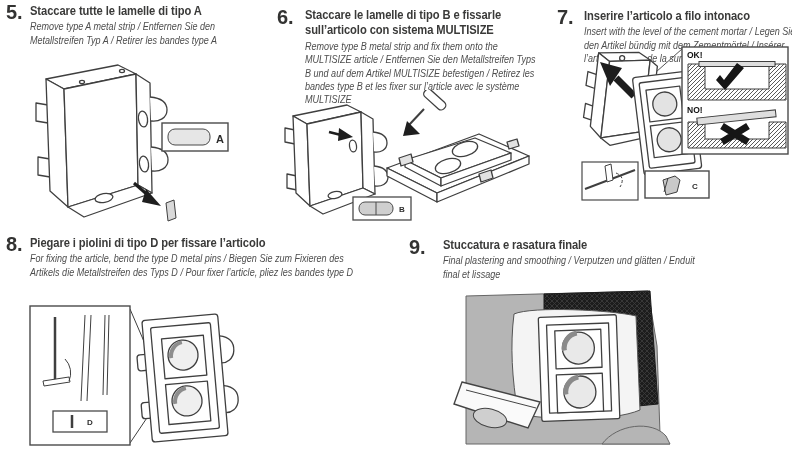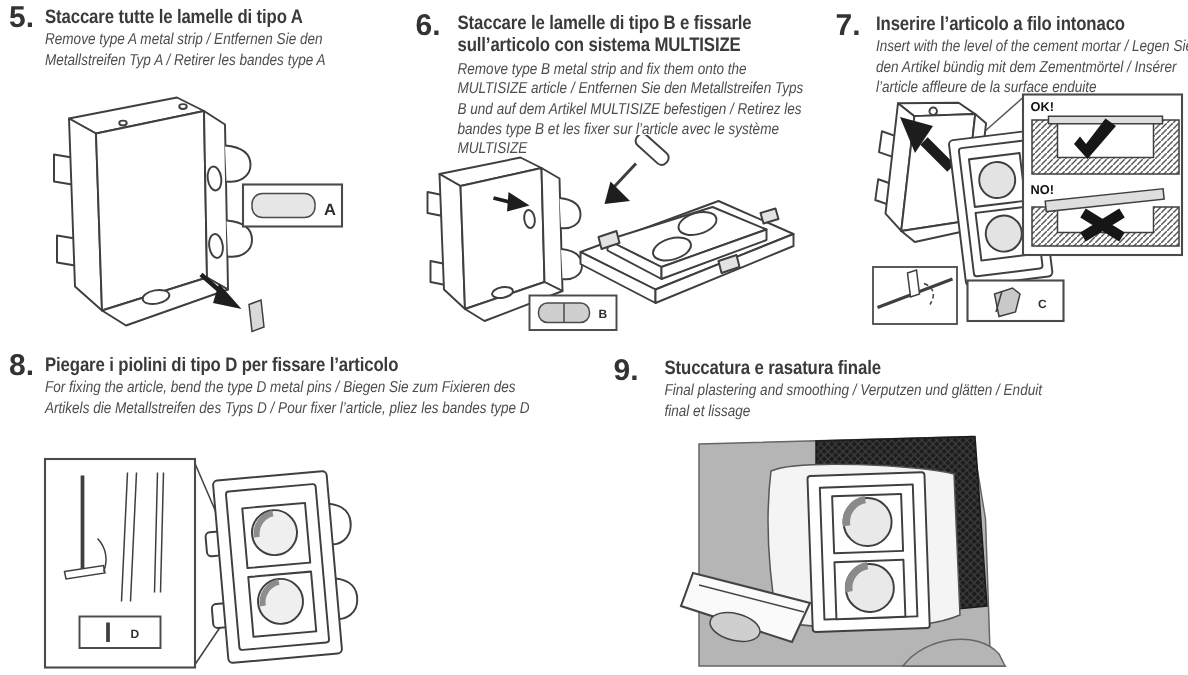--- a/index.html
+++ b/index.html
@@ -116,21 +116,21 @@
       <text class="lgsm" x="116" y="122">B</text>
     </g>
   </svg>
 </div>
 
 <div class="num" style="left:557px;top:7px">7.</div>
 <div class="txt" style="left:584px;top:8px;width:246px">
   <h2 class="title">Inserire l’articolo a filo intonaco</h2>
   <p class="sub">Insert with the level of the cement mortar / Legen Sie den Artikel bündig mit dem Zementmörtel / Insérer l’article affleure de la surface enduite</p>
 </div>
-<div class="illu" style="left:558px;top:58px">
+<div class="illu" style="left:558px;top:42px">
   <svg width="234" height="172" viewBox="0 0 234 172">
     <defs>
       <pattern id="hatch" patternUnits="userSpaceOnUse" width="4" height="4">
         <rect width="4" height="4" fill="#ffffff"></rect>
         <path d="M0,4 L4,0" stroke="#5a5a5a" stroke-width="1"></path>
       </pattern>
     </defs>
     <line x1="98" y1="30" x2="124" y2="7" stroke="#555"></line>
     <line x1="112" y1="58" x2="124" y2="108" stroke="#555"></line>
     <g class="ln" transform="rotate(8 60 60)">

